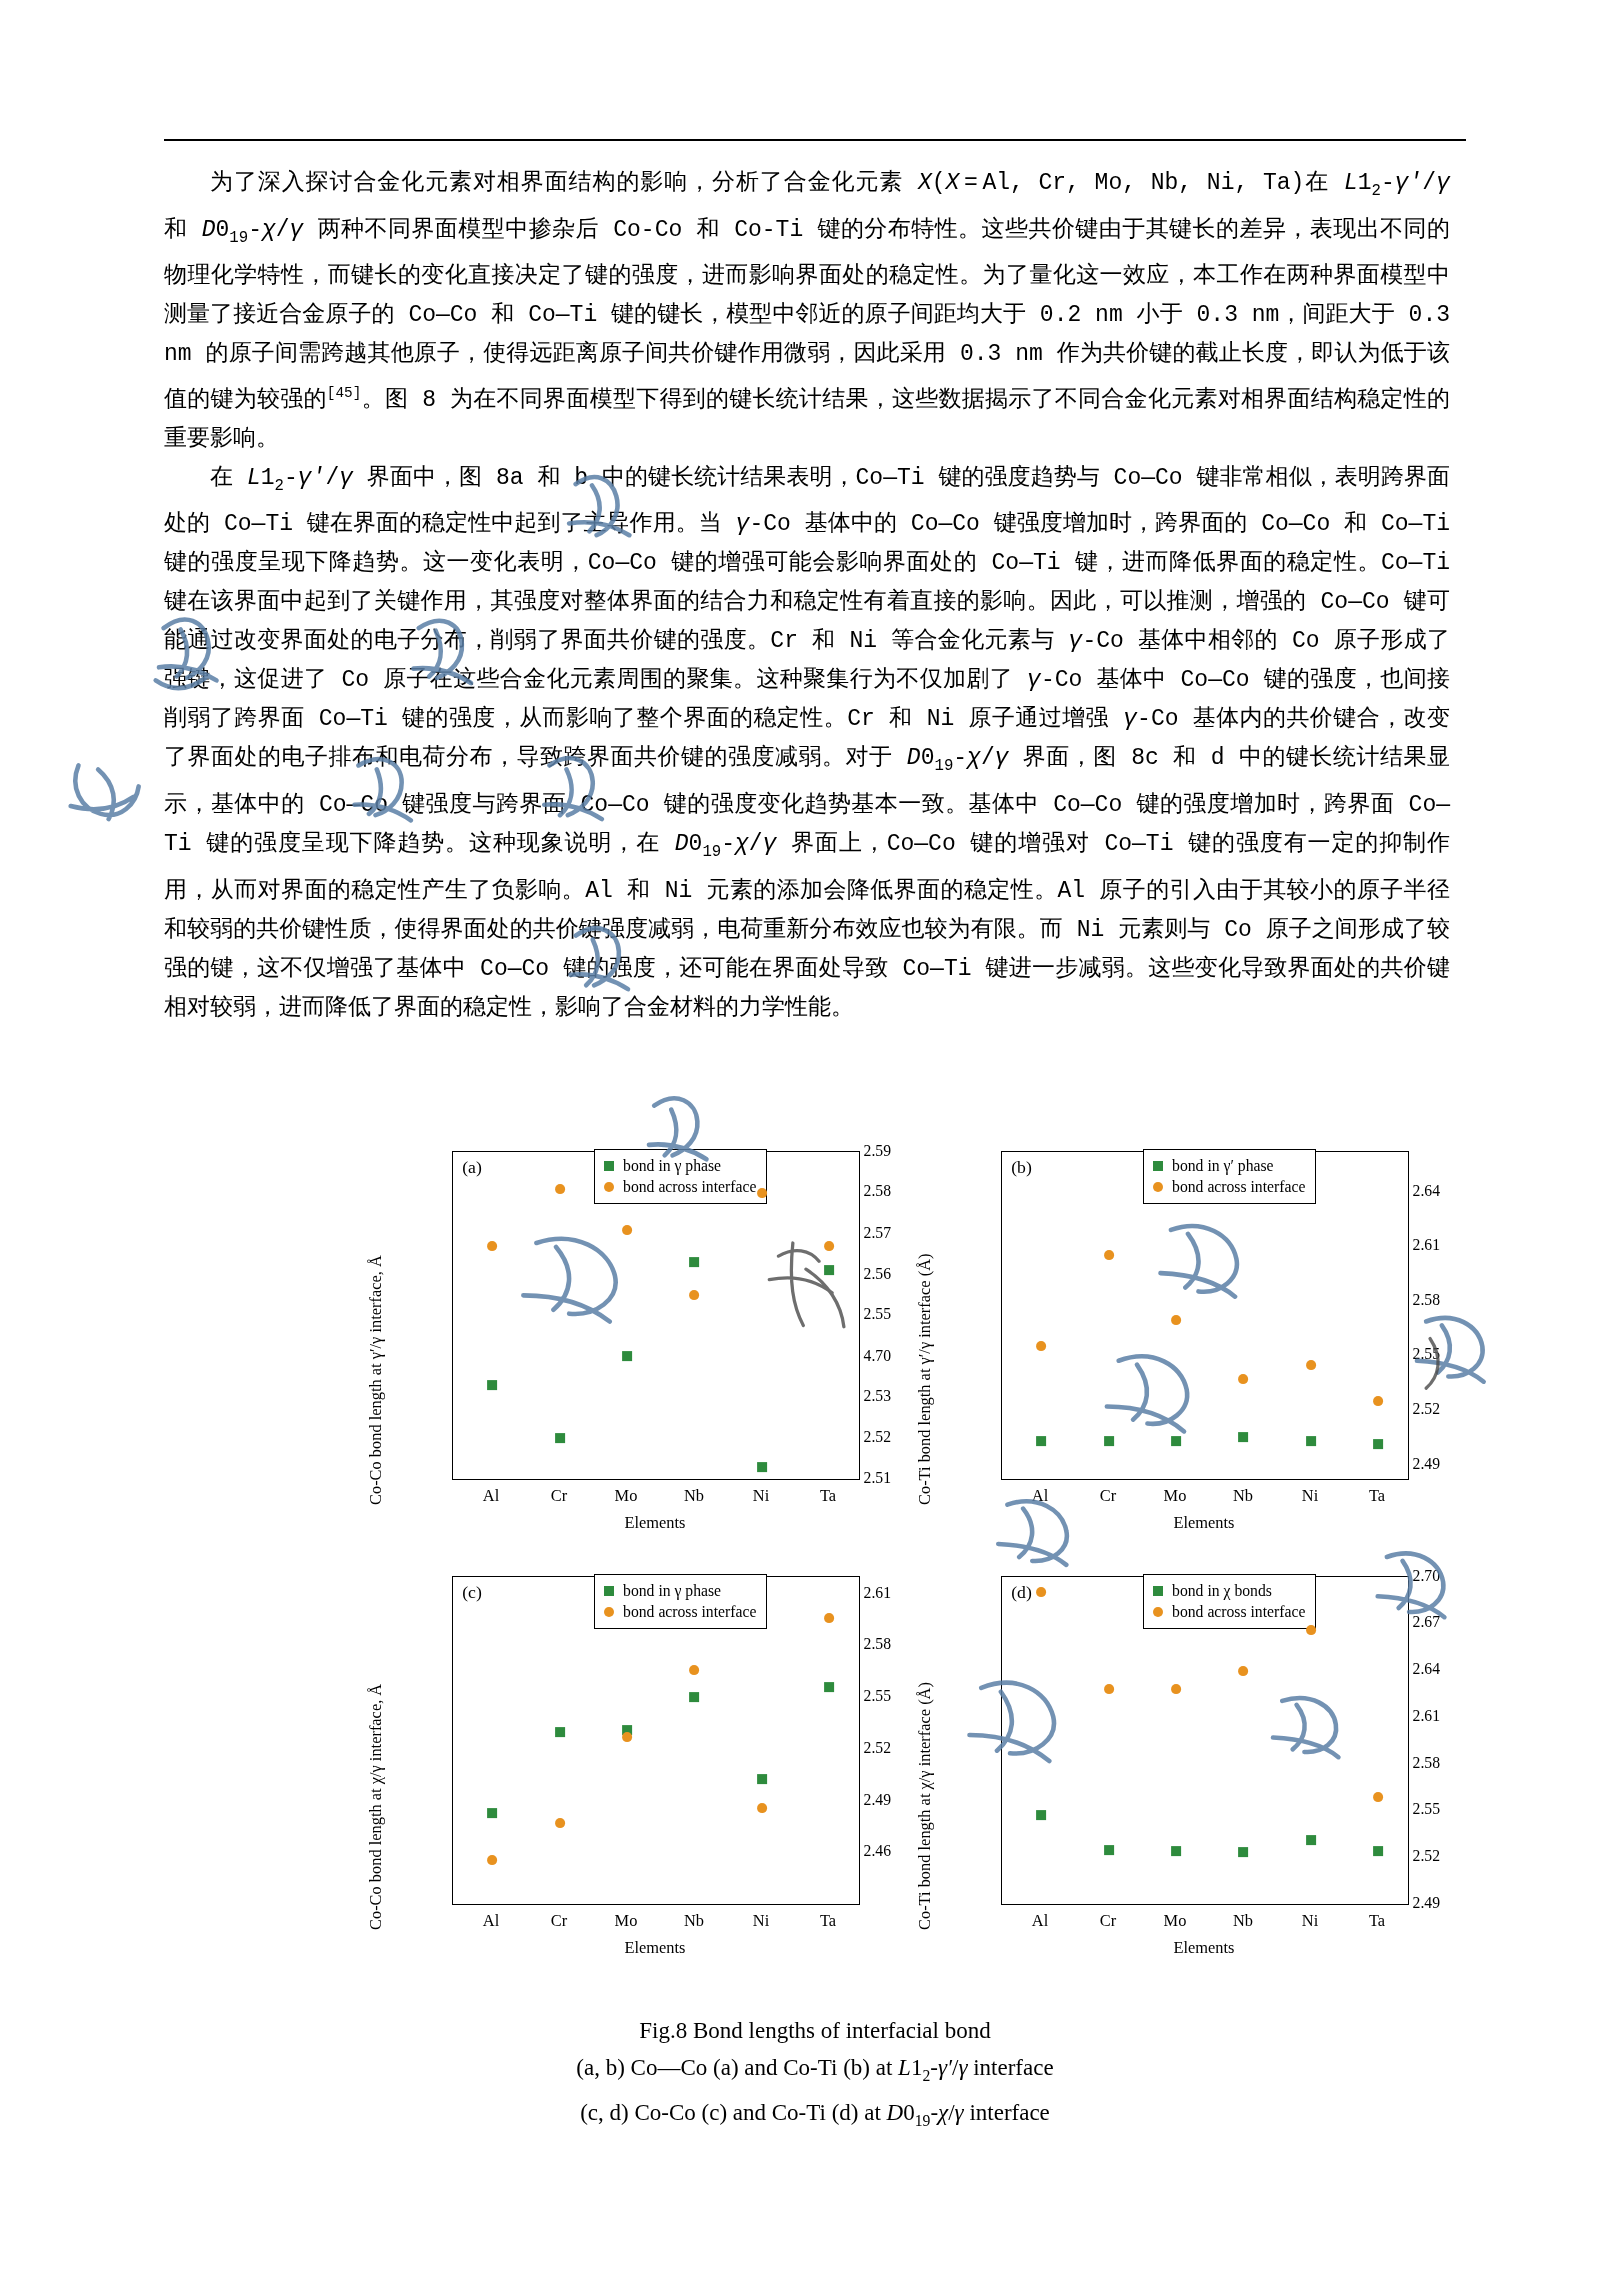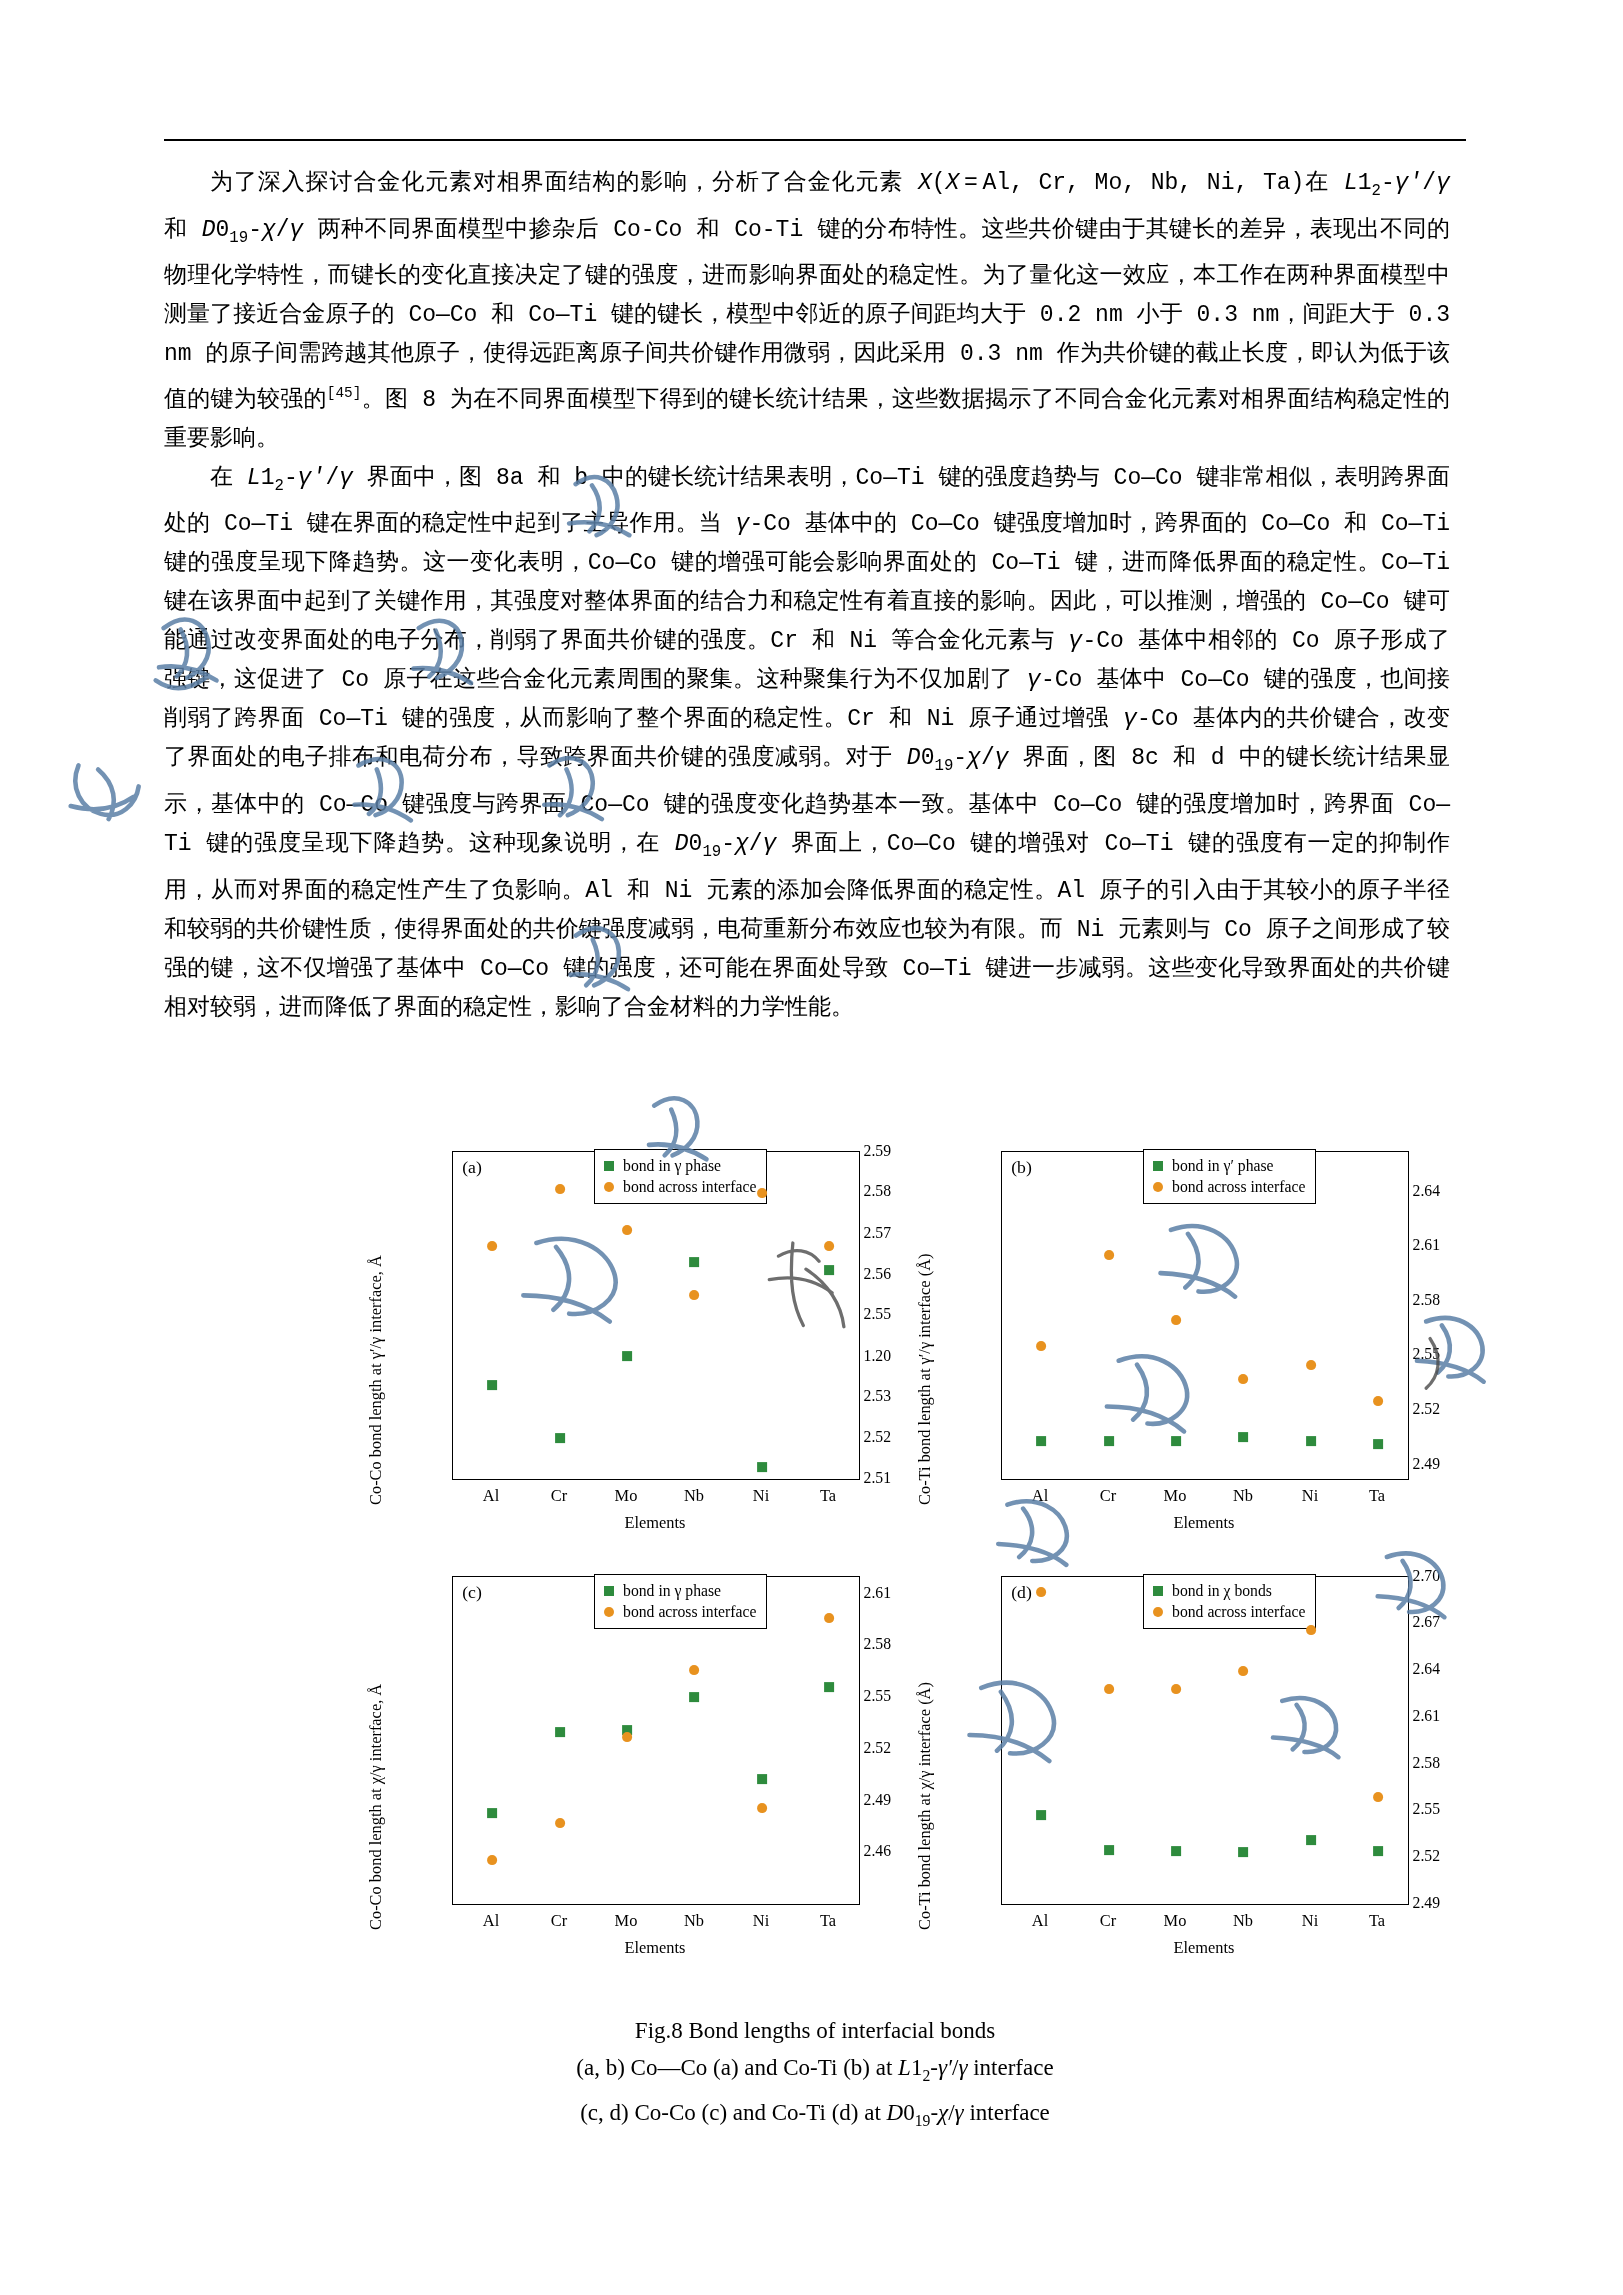--- a/index.html
+++ b/index.html
@@ -152,21 +152,21 @@
         <div class="pt-ci" style="left:241px; top:143px;"></div>
         <div class="pt-ci" style="left:309px; top:41px;"></div>
         <div class="pt-ci" style="left:376px; top:94px;"></div>
       </div>
 
       <div class="ytick" style="top:11.8px;  width:92px;">2.59</div>
       <div class="ytick" style="top:52px;  width:92px;">2.58</div>
       <div class="ytick" style="top:94px; width:92px;">2.57</div>
       <div class="ytick" style="top:135px; width:92px;">2.56</div>
       <div class="ytick" style="top:175px; width:92px;">2.55</div>
-      <div class="ytick" style="top:217px; width:92px;">1.20</div>
+      <div class="ytick" style="top:217px; width:92px;">4.70</div>
       <div class="ytick" style="top:257px; width:92px;">2.53</div>
       <div class="ytick" style="top:298px; width:92px;">2.52</div>
       <div class="ytick" style="top:339px; width:92px;">2.51</div>
 
       <div class="xtick" style="left:137px; top:347px;">Al</div>
       <div class="xtick" style="left:205px; top:347px;">Cr</div>
       <div class="xtick" style="left:272px; top:347px;">Mo</div>
       <div class="xtick" style="left:340px; top:347px;">Nb</div>
       <div class="xtick" style="left:407px; top:347px;">Ni</div>
       <div class="xtick" style="left:474px; top:347px;">Ta</div>
@@ -302,21 +302,21 @@
       <div class="xtick" style="left:205px; top:347px;">Cr</div>
       <div class="xtick" style="left:272px; top:347px;">Mo</div>
       <div class="xtick" style="left:340px; top:347px;">Nb</div>
       <div class="xtick" style="left:407px; top:347px;">Ni</div>
       <div class="xtick" style="left:474px; top:347px;">Ta</div>
       <div class="xlabel" style="left:98px; top:374px; width:406px;">Elements</div>
     </div>
   </div>
 
   <div class="caption">
-    <div>Fig.8 Bond lengths of interfacial bonds</div>
+    <div>Fig.8 Bond lengths of interfacial bond</div>
     <div>(a, b) Co—Co (a) and Co-Ti (b) at <span class="ital">L</span>1<span class="sub">2</span>-<span class="ital">γ′</span>/<span class="ital">γ</span> interface</div>
     <div>(c, d) Co-Co (c) and Co-Ti (d) at <span class="ital">D</span>0<span class="sub">19</span>-<span class="ital">χ</span>/<span class="ital">γ</span> interface</div>
   </div>
 
   <svg class="hw" width="1623" height="2295" viewBox="0 0 2481 3508" style="left:0;top:0;">
     <g fill="none" stroke="#5b7fa6" stroke-width="7" stroke-linecap="round" stroke-linejoin="round" opacity="0.85">
 
       <path d="M880 740 c30 -22 55 -8 62 18 c8 28 -10 52 -30 60 M905 742 c18 26 14 52 -4 70 M870 800 c40 -6 70 4 92 18"></path>
 
       <path d="M250 960 c34 -26 62 -10 68 20 c6 26 -12 46 -32 56 M276 962 c16 28 12 54 -6 72 M243 1020 c38 -6 66 6 88 20"></path>

